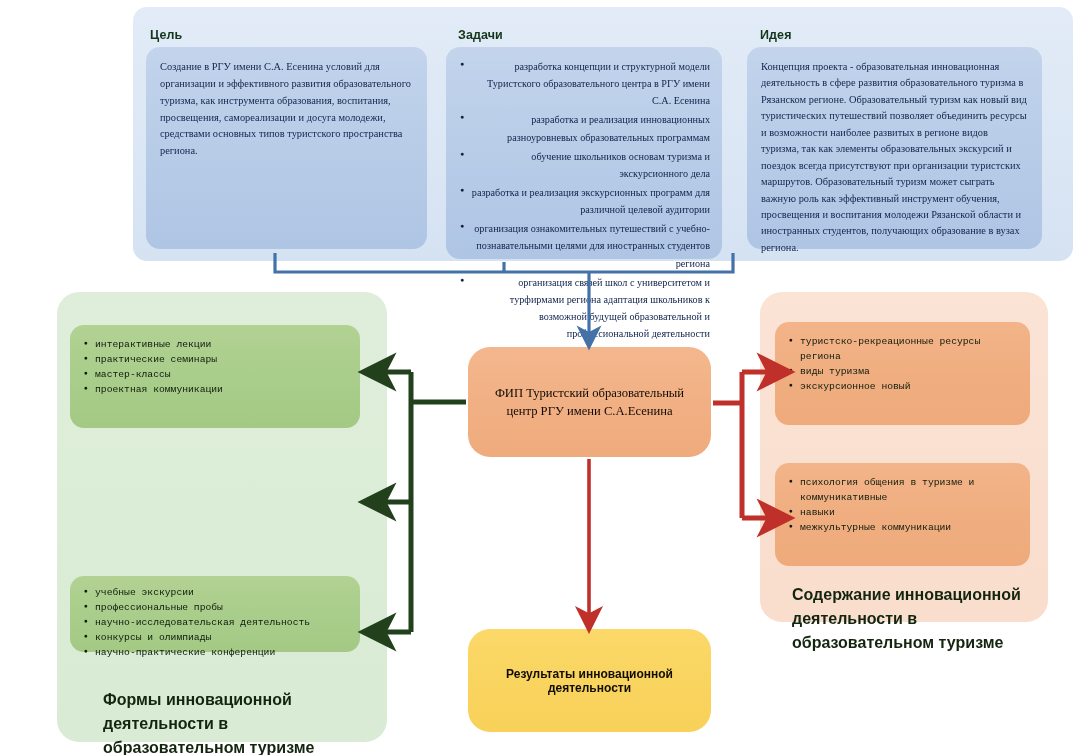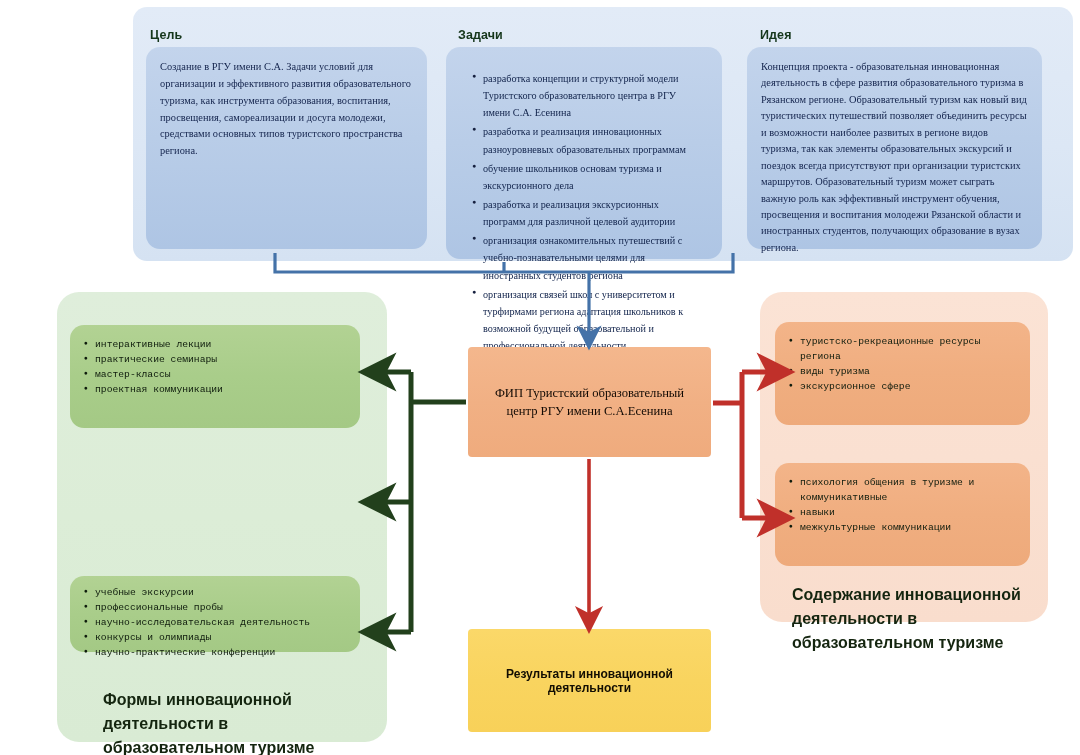--- a/index.html
+++ b/index.html
@@ -44,23 +44,24 @@
     color: #10224a;
   }
   .blue-card .body {
     padding: 12px 14px 10px 14px;
     font-size: 10.4px;
     line-height: 1.62;
     color: #14244d;
     font-family: "Liberation Serif","DejaVu Serif",serif;
   }
   .blue-card ul {
-    margin: 12px;
+    margin: 0;
     padding: 0;
     list-style: none;
+    text-align: right;
   }
   .blue-card li {
     position: relative;
     padding-left: 11px;
     margin-bottom: 2px;
     font-size: 10.2px;
     line-height: 1.68;
   }
   .blue-card li:before {
     content: "\25CF";
@@ -132,21 +133,21 @@
     position: absolute;
     box-sizing: border-box;
     border-radius: 14px;
     background: linear-gradient(180deg,#f3b489 0%, #f0ae80 50%, #eeaa7b 100%);
   }
 
   
   .center-box {
     position: absolute;
     box-sizing: border-box;
-    border-radius: 4px;
+    border-radius: 22px;
     display: flex;
     align-items: center;
     justify-content: center;
     text-align: center;
   }
   .center-orange {
     left: 468px; top: 347px; width: 243px; height: 110px;
     background: linear-gradient(180deg,#f4b78d 0%, #f1b084 50%, #efab7d 100%);
   }
   .center-orange .txt {
@@ -177,21 +178,21 @@
 </style>
 </head>
 <body>
 
 <div id="canvas">
 
   <div class="top-band"></div>
 
   <div class="top-col-title" style="left:150px; top:28px;">Цель</div>
   <div class="blue-card" style="left:146px; top:47px; width:281px; height:202px;">
-    <div class="body">Создание в РГУ имени С.А. Задачи условий для организации и эффективного развития образовательного туризма, как инструмента образования, воспитания, просвещения, самореализации и досуга молодежи, средствами основных типов туристского пространства  региона.</div>
+    <div class="body">Создание в РГУ имени С.А. Есенина условий для организации и эффективного развития образовательного туризма, как инструмента образования, воспитания, просвещения, самореализации и досуга молодежи, средствами основных типов туристского пространства  региона.</div>
   </div>
 
   <div class="top-col-title" style="left:458px; top:28px;">Задачи</div>
   <div class="blue-card" style="left:446px; top:47px; width:276px; height:212px;">
     <ul style="padding:11px 12px 8px 14px;">
       <li>разработка концепции и структурной модели Туристского образовательного центра в РГУ имени С.А. Есенина</li>
       <li>разработка и реализация инновационных разноуровневых образовательных программам</li>
       <li>обучение школьников основам туризма и экскурсионного дела</li>
       <li>разработка и реализация экскурсионных программ для различной целевой аудитории</li>
       <li>организация ознакомительных путешествий с учебно-познавательными целями для иностранных студентов региона</li>
@@ -227,21 +228,21 @@
   </div>
 
   <div class="group-caption" style="left:75px; top:688px; width:260px;margin-left:28px;">Формы инновационной деятельности в образовательном туризме</div>
 
   <div class="orange-group"></div>
 
   <div class="orange-card" style="left:775px; top:322px; width:255px; height:103px;">
     <ul>
       <li>туристско-рекреационные ресурсы региона</li>
       <li>виды туризма</li>
-      <li>экскурсионное сфере</li>
+      <li>экскурсионное новый</li>
     </ul>
   </div>
 
   <div class="orange-card" style="left:775px; top:463px; width:255px; height:103px;">
     <ul>
       <li>психология общения в туризме и коммуникативные</li>
       <li>навыки</li>
       <li>межкультурные коммуникации</li>
     </ul>
   </div>

